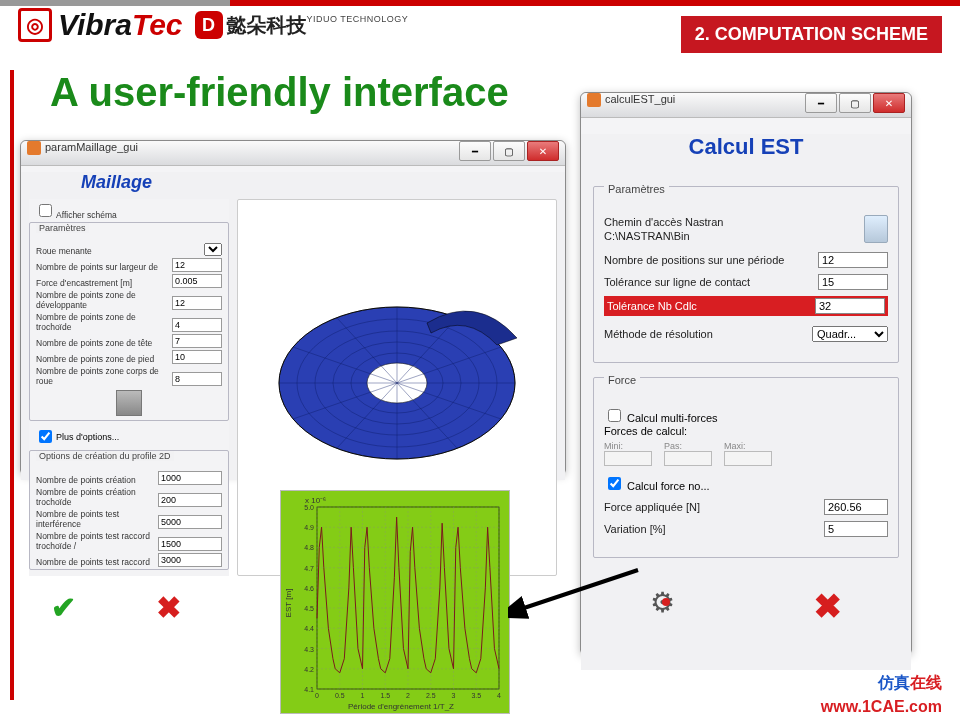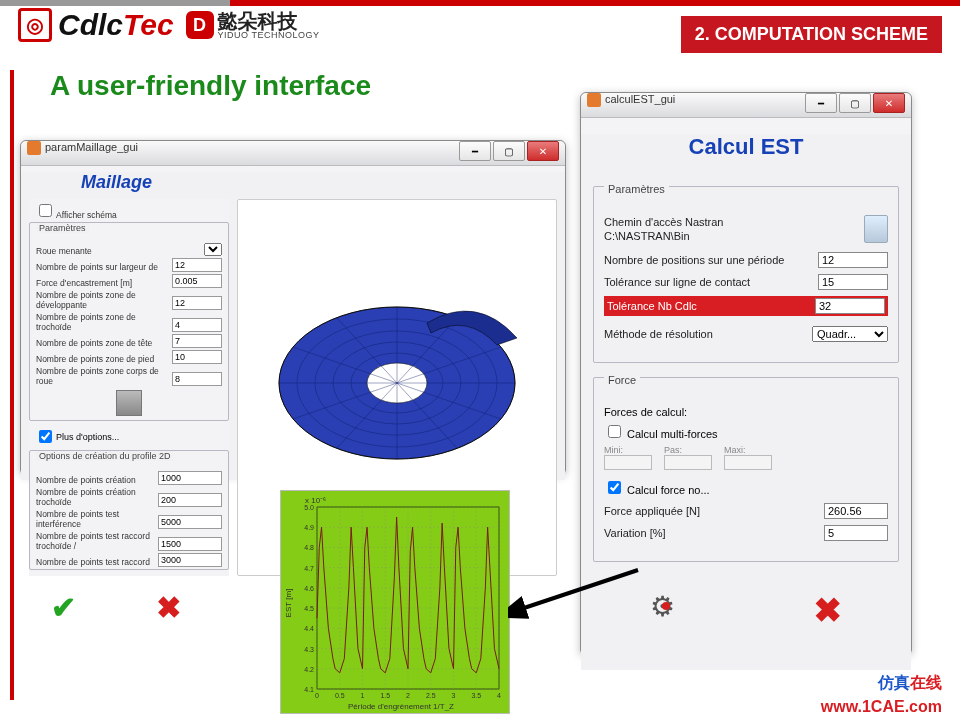--- a/index.html
+++ b/index.html
@@ -7,25 +7,25 @@
 .top-brand{position:absolute;left:18px;top:8px;display:flex;align-items:center;gap:12px}
 .vt-logo{display:flex;align-items:center;font-weight:bold;font-size:30px}
 .vt-logo .vt1{color:#111;font-style:italic}
 .vt-logo .vt2{color:#c00;font-style:italic}
 .vt-logo .icon{width:28px;height:28px;border:3px solid #c00;border-radius:4px;margin-right:6px;display:flex;align-items:center;justify-content:center;color:#c00;font-size:20px}
 .red-bar{position:absolute;top:0;left:0;width:960px;height:6px;background:#c00}
 .gray-bar{position:absolute;top:0;left:0;width:230px;height:6px;background:#999}
 .left-red-stripe{position:absolute;left:10px;top:70px;width:4px;height:630px;background:#c00}
 .yiduo{display:flex;align-items:center;gap:4px}
 .yiduo .d{width:28px;height:28px;border-radius:6px;background:#c00;display:flex;align-items:center;justify-content:center;color:#fff;font-weight:bold;font-size:18px}
-.yiduo-t{display:flex;flex-direction:column;line-height:1}
+.yiduo-t{display:flex;line-height:1}
 .yiduo-t .cn{font-size:20px;color:#222;font-weight:bold}
 .yiduo-t .en{font-size:9px;color:#444;letter-spacing:0.5px}
 .scheme-btn{position:absolute;right:18px;top:16px;background:#c61720;color:#fff;padding:8px 14px;font-weight:bold;font-size:18px}
-.page-title{position:absolute;left:50px;top:70px;font-size:28px;color:#1a8a1a;font-weight:bold}
+.page-title{position:absolute;left:50px;top:70px;font-size:40px;color:#1a8a1a;font-weight:bold}
 
 .window{position:absolute;background:#f4f4f6;border:1px solid #8a8a8a;border-radius:6px 6px 4px 4px;box-shadow:0 2px 8px rgba(0,0,0,0.25)}
 .titlebar{height:24px;background:linear-gradient(#fafafa,#dadbde);border-bottom:1px solid #bbb;display:flex;align-items:flex-start;padding:0 6px;border-radius:6px 6px 0 0}
 .tb-appicon{width:14px;height:14px;background:#e47a2d;border-radius:2px;margin-right:4px;display:inline-block}
 .tb-title{font-size:11px;color:#333;flex:1}
 .winctrl{display:flex}
 .wc{width:30px;height:18px;margin-left:2px;border:1px solid #9a9a9a;border-radius:2px;display:flex;align-items:center;justify-content:center;font-size:10px;background:linear-gradient(#fcfcfc,#e6e6e6)}
 .wc.close{background:linear-gradient(#e97b7b,#cf2c2c);color:#fff;border-color:#a22}
 
 .win-body{position:relative;background:#f1f1f3}
@@ -83,21 +83,21 @@
 <body>
 
 <div class="slide">
  <div class="red-bar"></div>
  <div class="gray-bar"></div>
  <div class="left-red-stripe"></div>
 
  <div class="top-brand">
    <div class="vt-logo">
      <span class="icon">◎</span>
-     <span class="vt1">Cdlc</span>
+     <span class="vt1">Vibra</span>
         <span class="vt2">Tec</span>
    </div>
    <div class="yiduo">
      <div class="d">D</div>
      <div class="yiduo-t">
        <span class="cn">懿朵科技</span>
        <span class="en">YIDUO TECHNOLOGY</span>
      </div>
    </div>
  </div>
@@ -258,22 +258,22 @@
               <input class="txt" value="32" style="">
             </div>
          <div class="est-row" style="margin-top:10px">
               <span class="lbl">Méthode de résolution</span>
               <select><option>Quadr...</option></select>
             </div>
        </div>
 
        <div class="est-field">
          <span class="legend">Force</span>
+         <div style="font-size:11px"><input type="checkbox" style=""> <span>Calcul multi-forces</span></div>
          <div style="font-size:11px;margin-bottom:4px">Forces de calcul:</div>
-         <div style="font-size:11px"><input type="checkbox" style=""> <span>Calcul multi-forces</span></div>
          <div class="mini-inputs">
            <div class="mini-col">
                 <span>Mini:</span>
                 <input disabled="" style="">
               </div>
            <div class="mini-col">
                 <span>Pas:</span>
                 <input disabled="" style="">
               </div>
            <div class="mini-col">

